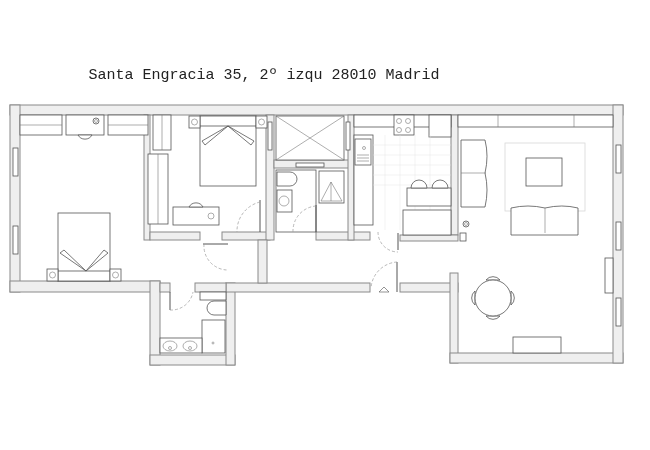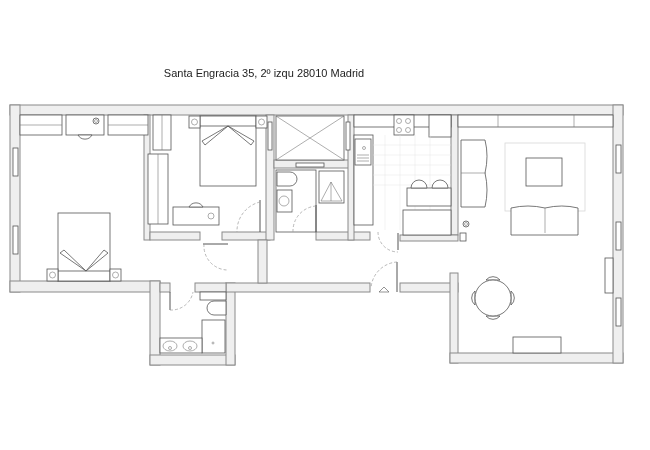--- a/index.html
+++ b/index.html
@@ -1,17 +1,17 @@
 <!DOCTYPE html>
 <html><head>
 <meta charset="utf-8">
 <style>
   html, body { margin:0; padding:0; background:#ffffff; }
   body { width:650px; height:450px; position:relative; overflow:hidden; font-family:"Liberation Sans", sans-serif; }
-  .title { position:absolute; left:0; top:67px; width:528px; text-align:center; font-size:11px; color:#222; }
+  .title { position:absolute; left:0; top:67px; width:528px; text-align:center; font-size:15px; color:#222;font-family:Liberation Mono, monospace; }
   svg { position:absolute; left:0; top:0; }
   .wall { fill:#efefef; stroke:#8a8a8a; stroke-width:1; }
   .furn { fill:#ffffff; stroke:#555; stroke-width:0.8; }
   .thin { fill:none; stroke:#777; stroke-width:0.6; }
   .door { fill:none; stroke:#999; stroke-width:0.7; stroke-dasharray:3 2; }
   .leaf { stroke:#555; stroke-width:1; }
   .win { fill:#fff; stroke:#555; stroke-width:0.8; }
   .tile { fill:none; stroke:#e6e6e6; stroke-width:0.5; }
 </style>
 </head>

